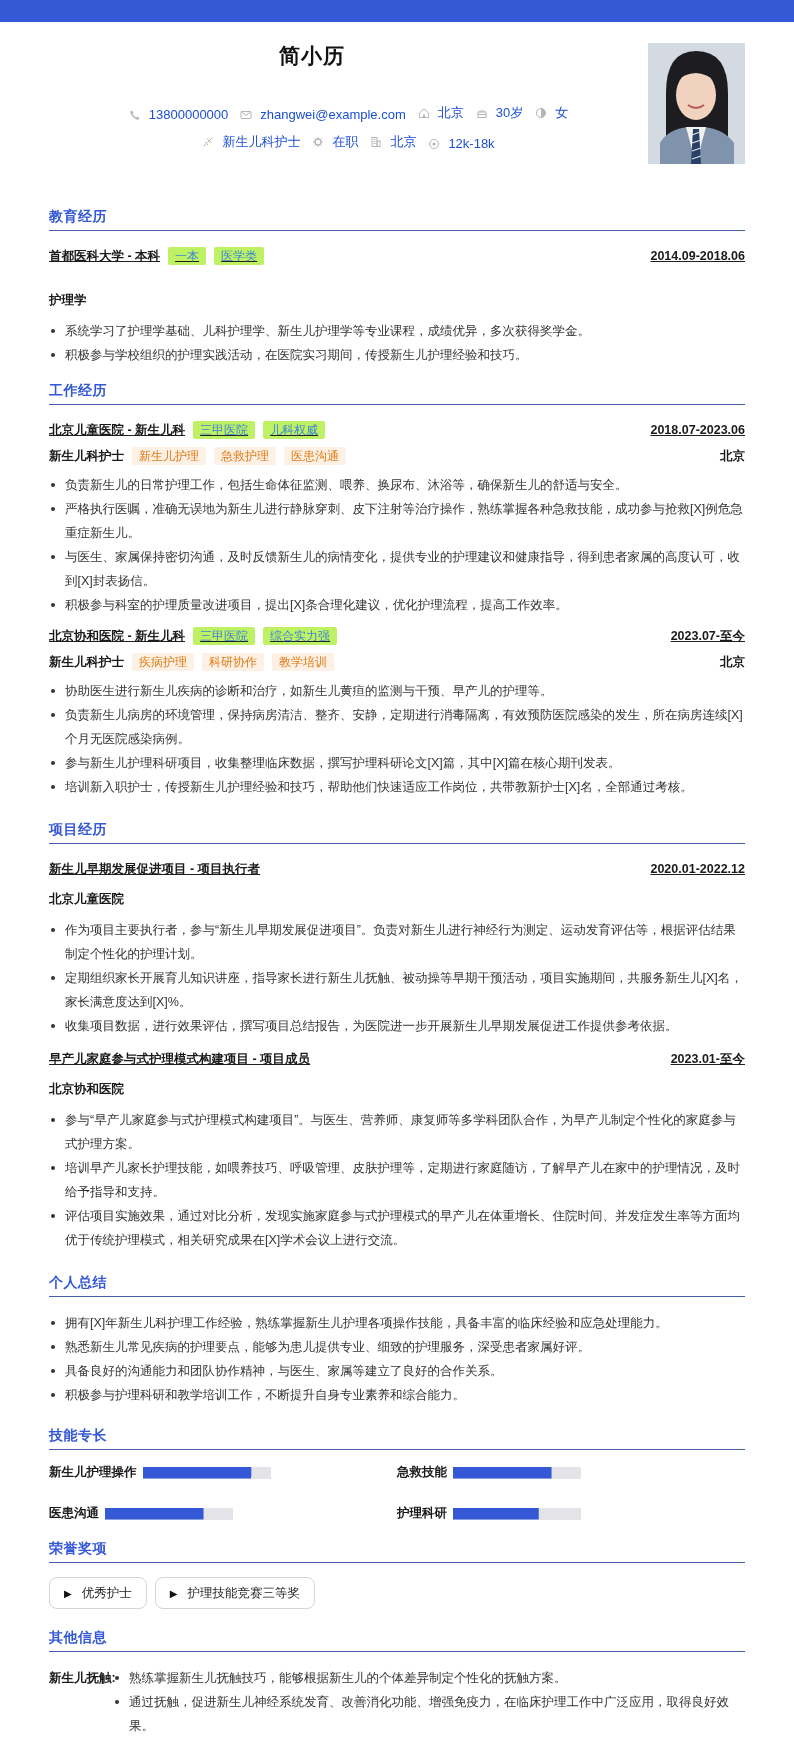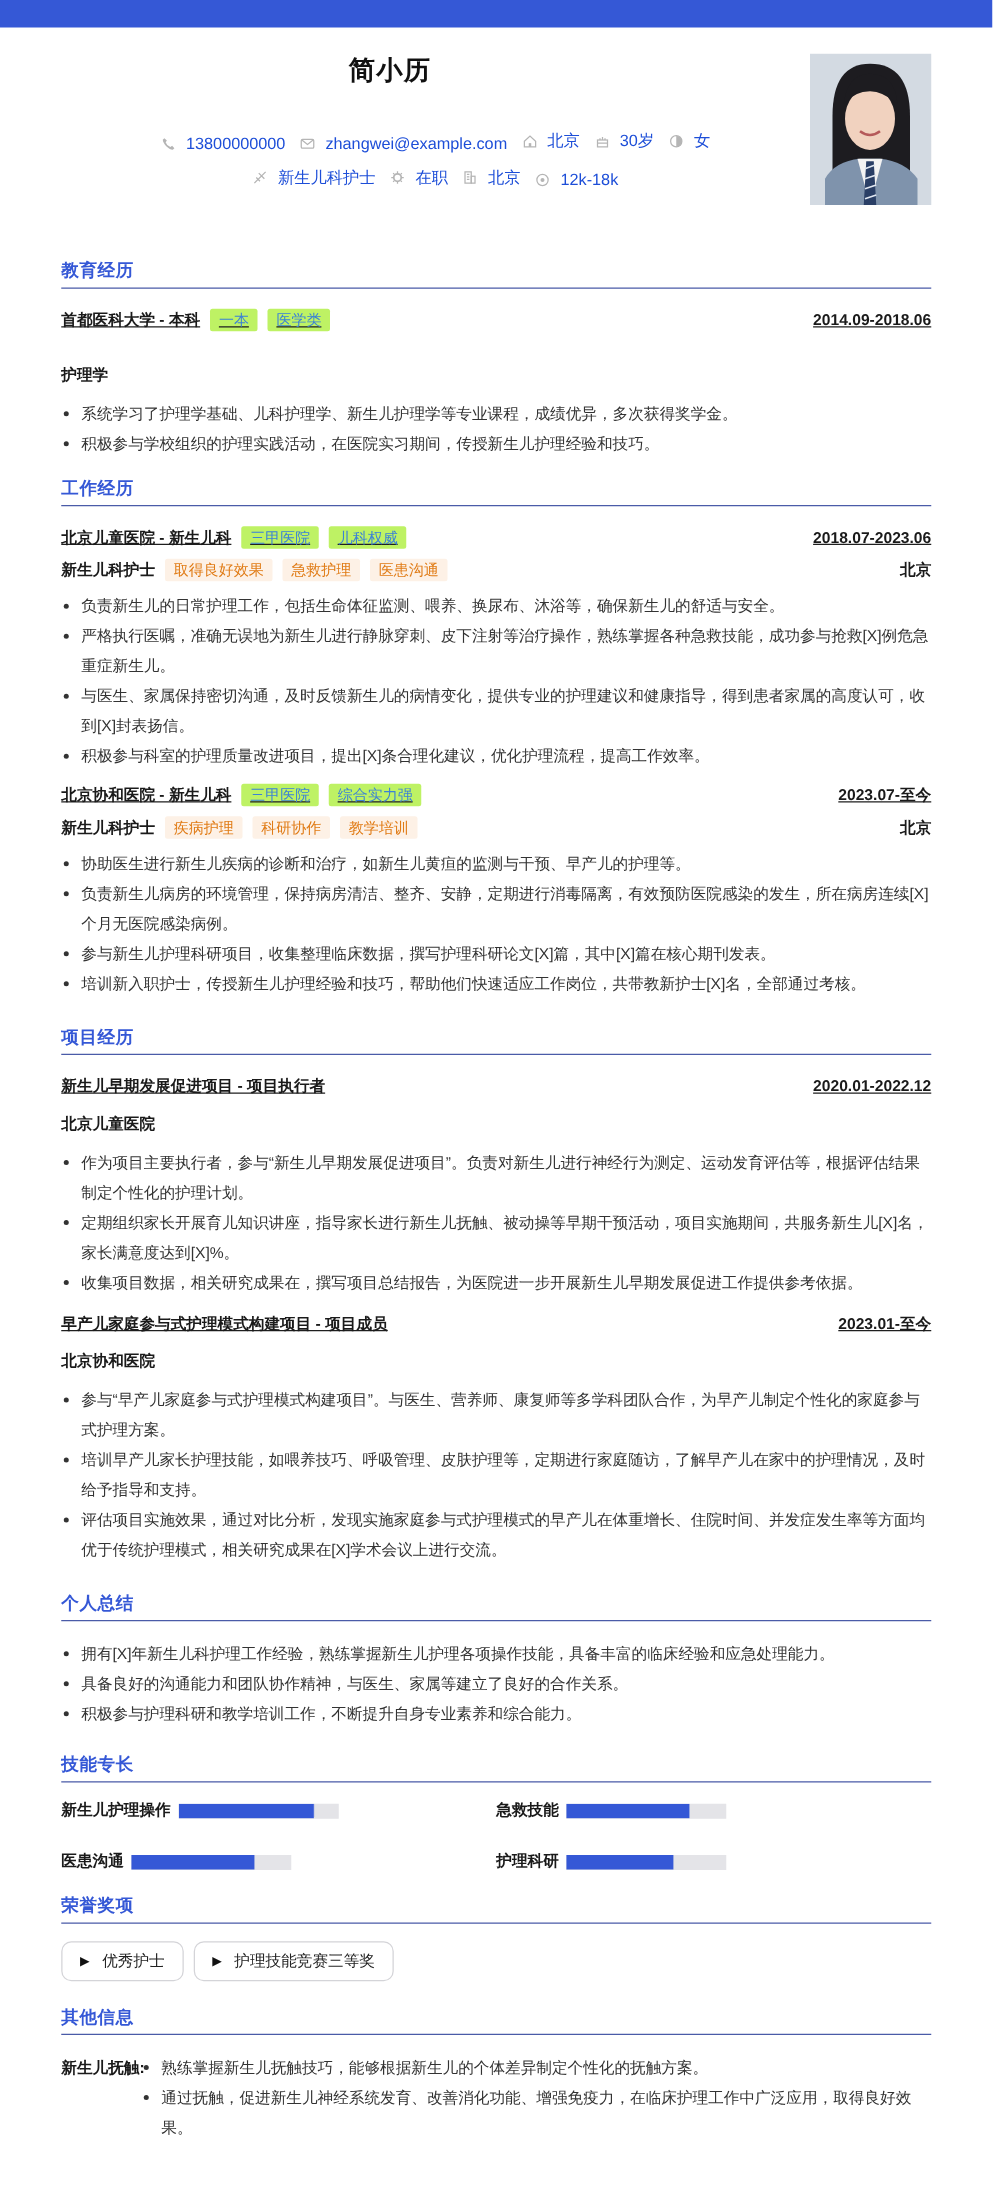--- a/index.html
+++ b/index.html
@@ -185,21 +185,21 @@
         <div class="entry-title">
           <span>北京儿童医院 - 新生儿科</span>
           <span class="tag blue">三甲医院</span>
           <span class="tag blue">儿科权威</span>
         </div>
         <div class="entry-date">2018.07-2023.06</div>
       </div>
       <div class="sub" style="margin-top:4px;">
         <div style="display:flex;align-items:center;">
           <span>新生儿科护士</span>
-          <span class="tag orange">取得良好效果</span>
+          <span class="tag orange">新生儿护理</span>
           <span class="tag orange">急救护理</span>
           <span class="tag orange">医患沟通</span>
         </div>
         <span>北京</span>
       </div>
       <ul class="bullets">
         <li>负责新生儿的日常护理工作，包括生命体征监测、喂养、换尿布、沐浴等，确保新生儿的舒适与安全。</li>
         <li>严格执行医嘱，准确无误地为新生儿进行静脉穿刺、皮下注射等治疗操作，熟练掌握各种急救技能，成功参与抢救[X]例危急重症新生儿。</li>
         <li>与医生、家属保持密切沟通，及时反馈新生儿的病情变化，提供专业的护理建议和健康指导，得到患者家属的高度认可，收到[X]封表扬信。</li>
         <li>积极参与科室的护理质量改进项目，提出[X]条合理化建议，优化护理流程，提高工作效率。</li>
@@ -240,21 +240,21 @@
       <div class="entry-head">
         <div class="entry-title">新生儿早期发展促进项目 - 项目执行者</div>
         <div class="entry-date">2020.01-2022.12</div>
       </div>
       <div class="sub" style="margin-top:8px;">
           <span>北京儿童医院</span>
         </div>
       <ul class="bullets" style="margin-top:8px;">
         <li>作为项目主要执行者，参与“新生儿早期发展促进项目”。负责对新生儿进行神经行为测定、运动发育评估等，根据评估结果制定个性化的护理计划。</li>
         <li>定期组织家长开展育儿知识讲座，指导家长进行新生儿抚触、被动操等早期干预活动，项目实施期间，共服务新生儿[X]名，家长满意度达到[X]%。</li>
-        <li>收集项目数据，相关研究成果在，撰写项目总结报告，为医院进一步开展新生儿早期发展促进工作提供参考依据。</li>
+        <li>收集项目数据，进行效果评估，撰写项目总结报告，为医院进一步开展新生儿早期发展促进工作提供参考依据。</li>
       </ul>
     </div>
 
     <div class="entry" style="margin-top:10px;">
       <div class="entry-head">
         <div class="entry-title">早产儿家庭参与式护理模式构建项目 - 项目成员</div>
         <div class="entry-date">2023.01-至今</div>
       </div>
       <div class="sub" style="margin-top:8px;">
           <span>北京协和医院</span>
@@ -264,20 +264,21 @@
         <li>培训早产儿家长护理技能，如喂养技巧、呼吸管理、皮肤护理等，定期进行家庭随访，了解早产儿在家中的护理情况，及时给予指导和支持。</li>
         <li>评估项目实施效果，通过对比分析，发现实施家庭参与式护理模式的早产儿在体重增长、住院时间、并发症发生率等方面均优于传统护理模式，相关研究成果在[X]学术会议上进行交流。</li>
       </ul>
     </div>
   </div>
 
   <div class="section" style="margin-top:22px;">
     <div class="sec-title">个人总结</div>
     <ul class="bullets" style="margin-top:4px;">
       <li>拥有[X]年新生儿科护理工作经验，熟练掌握新生儿护理各项操作技能，具备丰富的临床经验和应急处理能力。</li>
+      <li>熟悉新生儿常见疾病的护理要点，能够为患儿提供专业、细致的护理服务，深受患者家属好评。</li>
       <li>具备良好的沟通能力和团队协作精神，与医生、家属等建立了良好的合作关系。</li>
       <li>积极参与护理科研和教学培训工作，不断提升自身专业素养和综合能力。</li>
     </ul>
   </div>
 
   <div class="section" style="margin-top:20px;">
     <div class="sec-title">技能专长</div>
     <div class="skills">
       <div class="skill">
         <span>新生儿护理操作</span>

